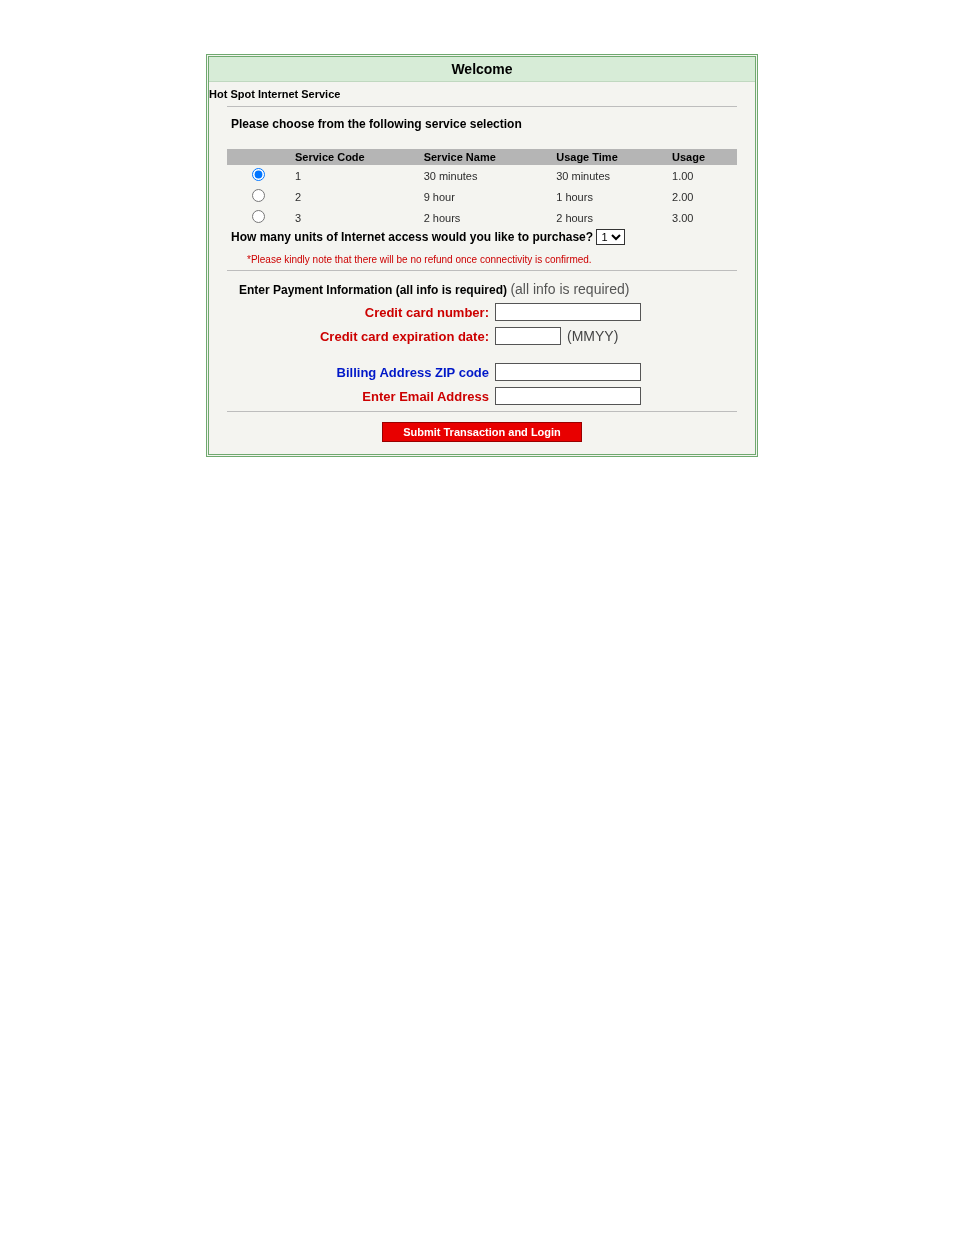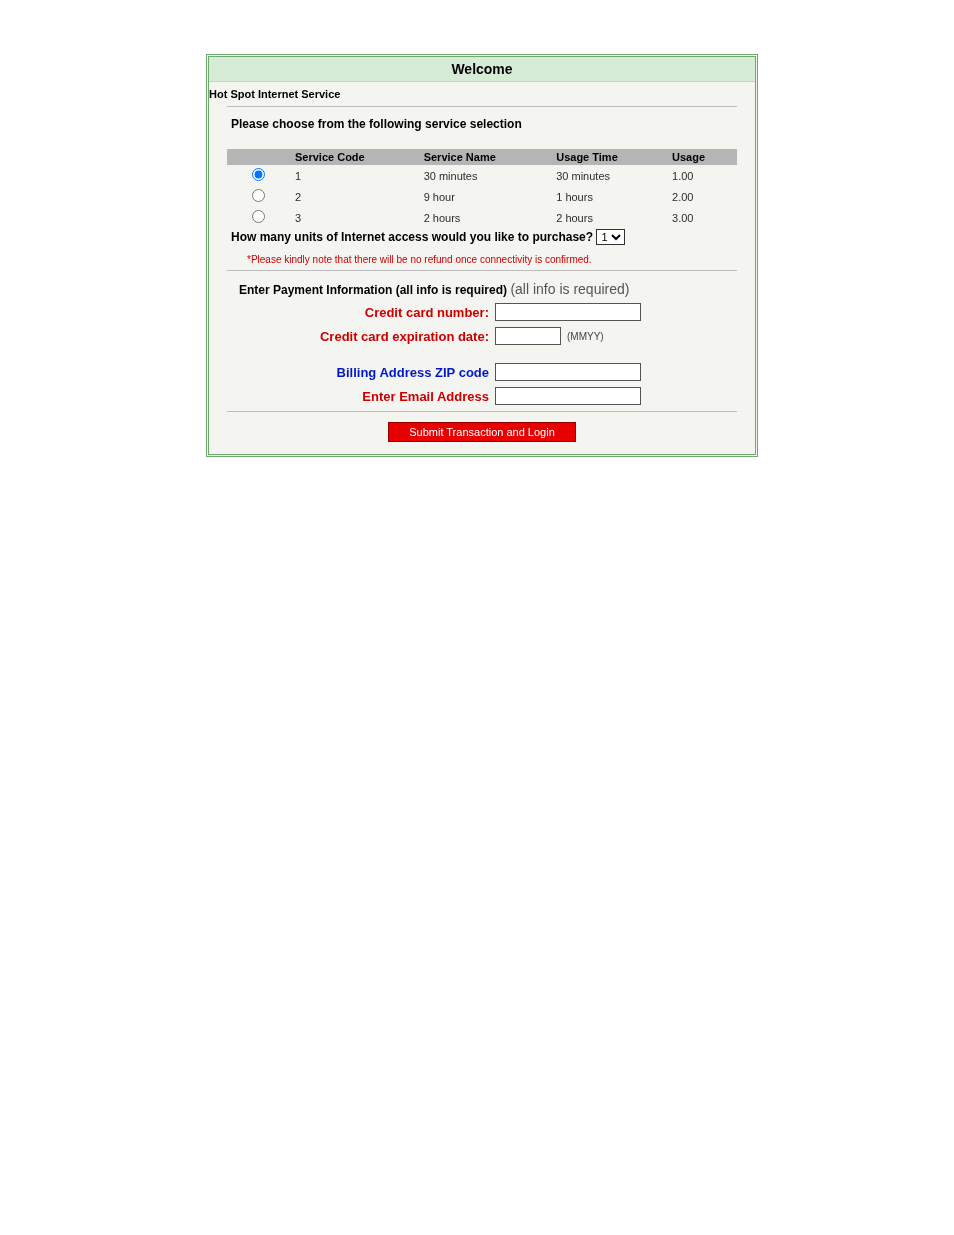--- a/index.html
+++ b/index.html
@@ -115,35 +115,35 @@
   .field-label.blue { color: #0018c8; }
   .field-row input[type="text"] {
     border: 1px solid #555;
     height: 16px;
     width: 140px;
     font-size: 11px;
     padding: 0 2px;
     background: #fff;
   }
   .mmyy {
-    font-size: 10px;
+    font-size: 14px;
     color: #444;
     margin-left: 6px;
   }
   .zip-row {
     margin-top: 18px;
   }
   .submit-wrap {
     text-align: center;
     margin: 10px 0 12px;
   }
   .submit-btn {
     background: #e80000;
     color: #fff;
-    font-weight: normal;
+    font-weight: bold;
     font-size: 11px;
     border: 1px solid #900;
     padding: 3px 20px;
     cursor: pointer;
   }
   .pg-square {
     position: absolute;
     left: 336px;
     top: 840px;
     width: 20px;

